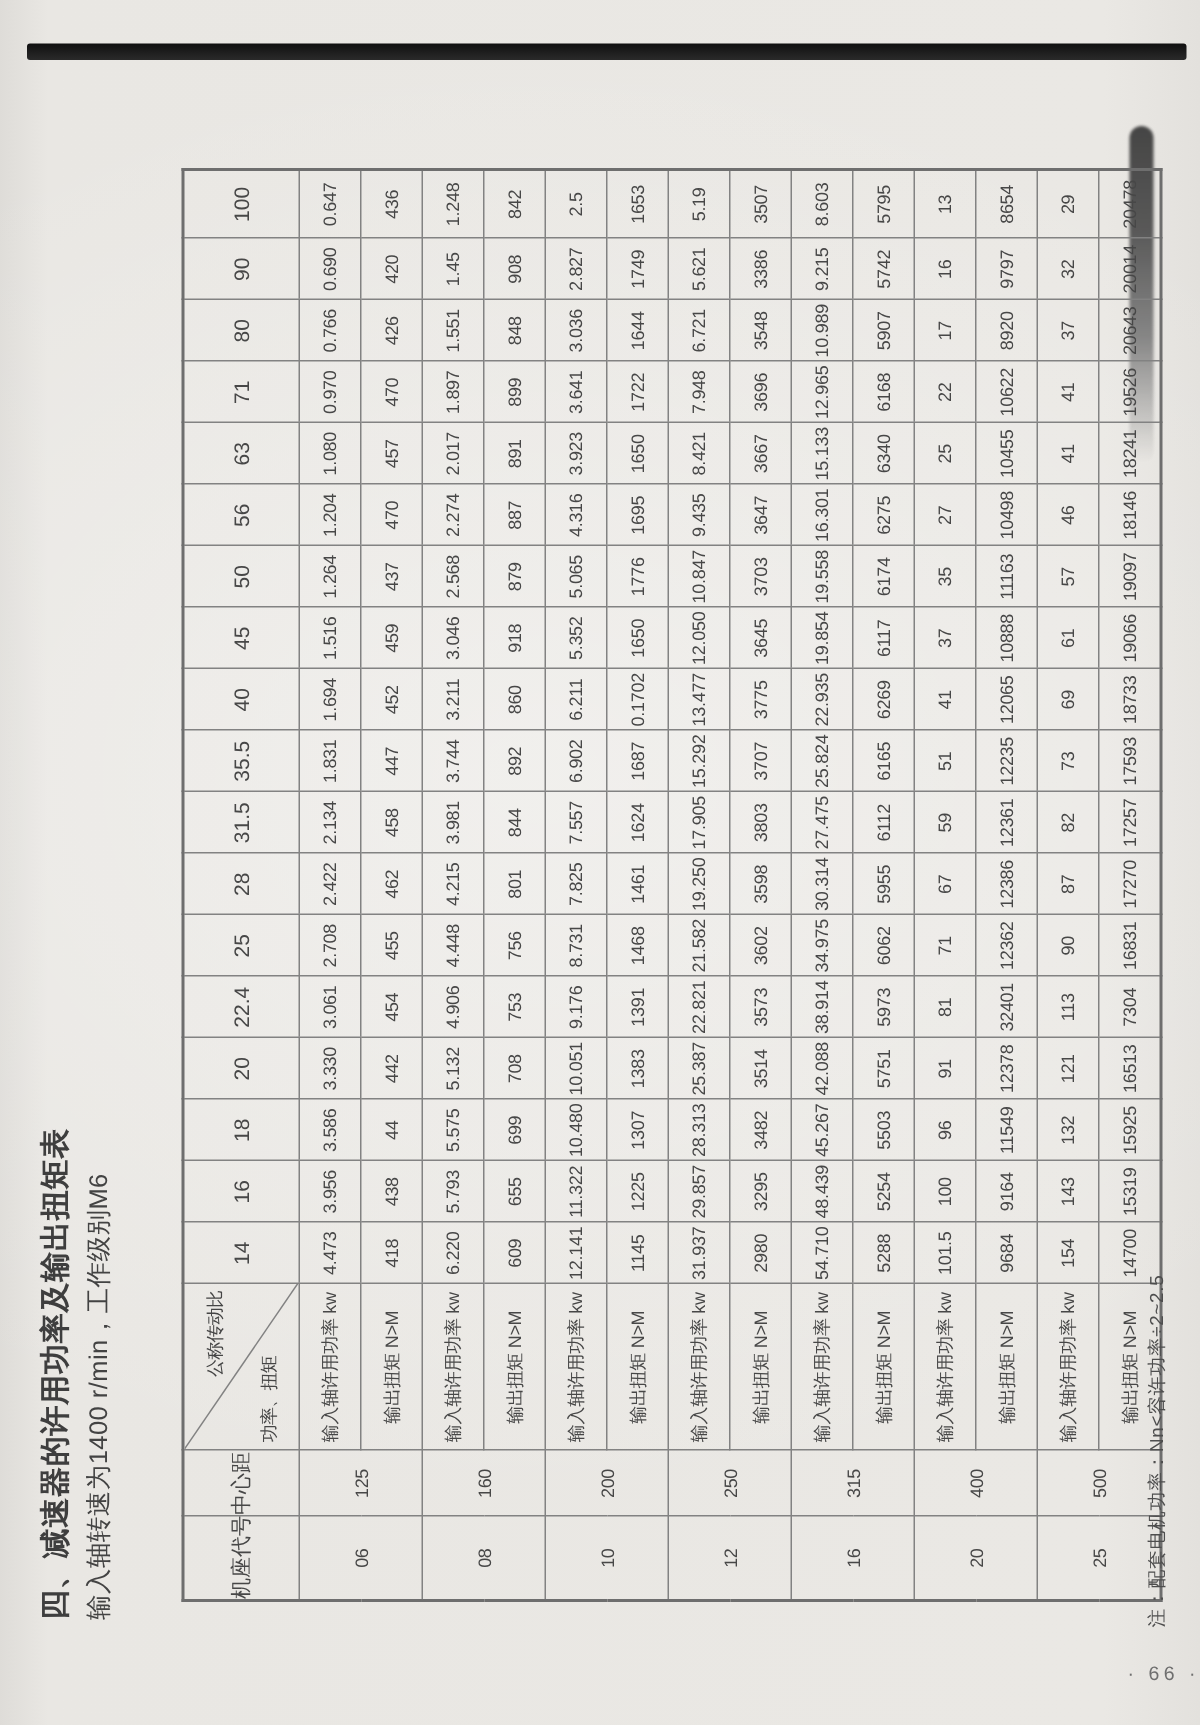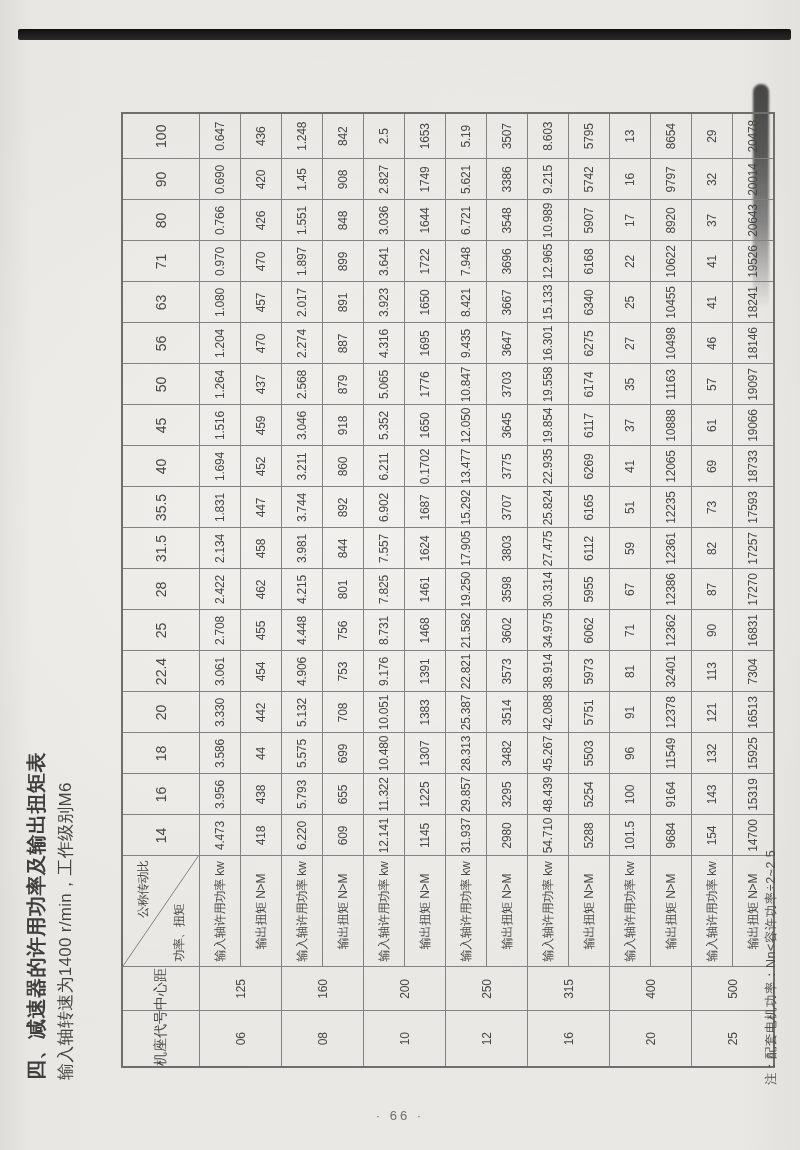--- a/index.html
+++ b/index.html
@@ -53,21 +53,21 @@
   td.row-label{font-size:11.5px;letter-spacing:-0.5px;color:#424242;}
   th.corner{position:relative;}
   th.corner svg{position:absolute;left:0;top:0;}
   .corner-tr{position:absolute;right:4px;top:12px;font-size:12px;letter-spacing:-0.5px;color:#454545;}
   .corner-bl{position:absolute;left:5px;bottom:11px;font-size:12px;letter-spacing:-0.5px;color:#454545;}
   .table-note{
     position:absolute;left:50px;top:748px;
     font-size:12.5px;color:#4e4e4e;letter-spacing:0.5px;
   }
   .page-number{
-    position:absolute;left:0;top:1108px;width:800px;text-align:center;
+    position:absolute;left:0;top:1108px;width:800px;text-align:right;
     font-size:13px;color:#6f6f6f;letter-spacing:3px;
   }
 </style>
 </head>
 <body>
 
 <div class="scan-bar-top"></div>
 <div class="scan-streak-right"></div>
 
 <div class="rot">

